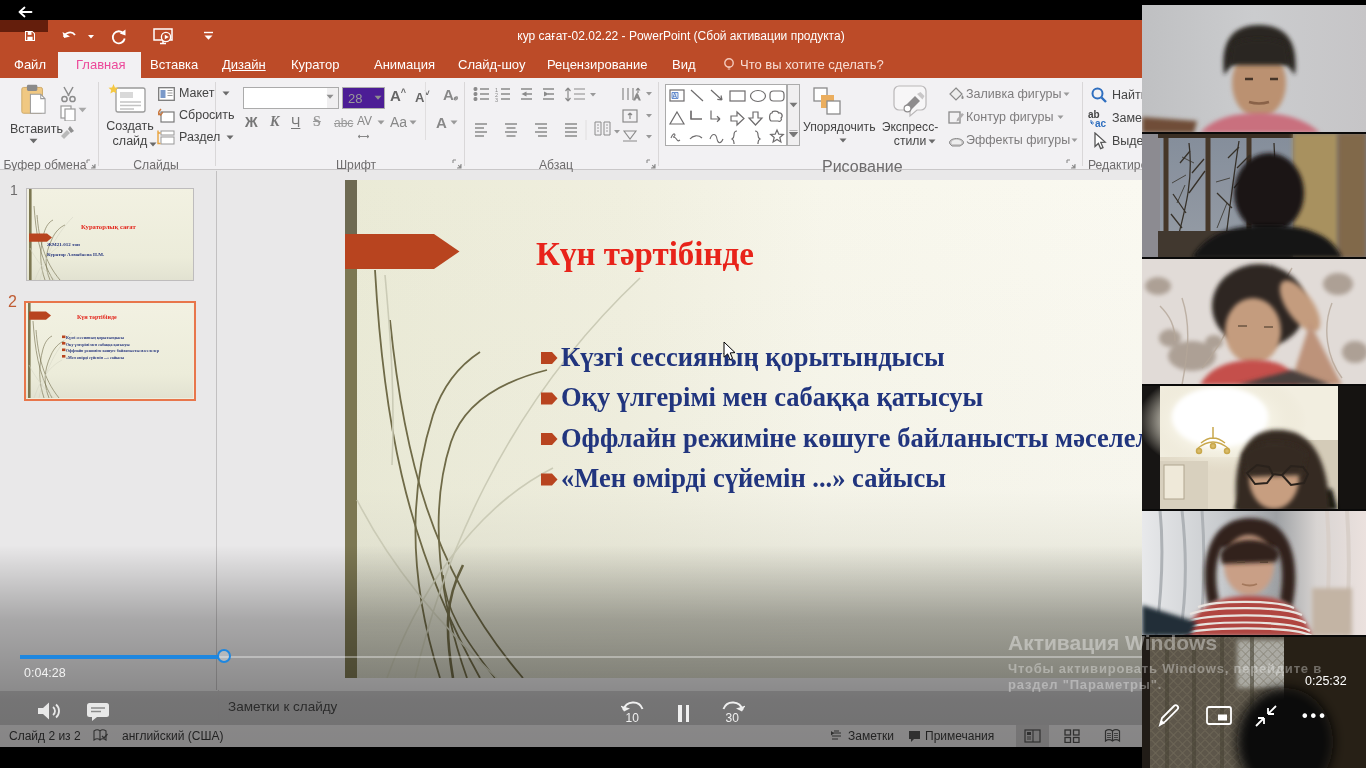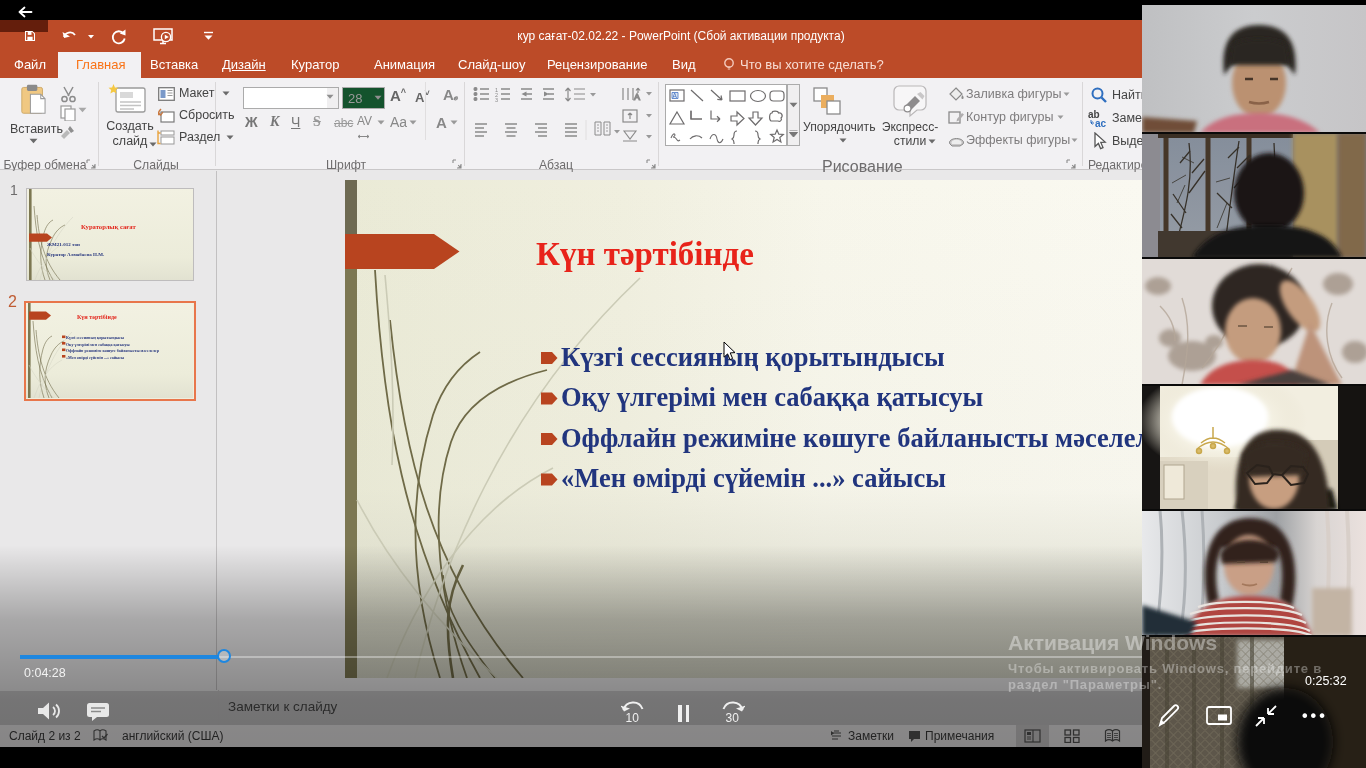--- a/index.html
+++ b/index.html
@@ -44,21 +44,21 @@
   <svg class="abs" style="left:203px;top:31px" width="12" height="10" viewBox="0 0 12 10">
     <path d="M1 1.5 h9" stroke="#fff" stroke-width="1.4"></path>
     <path d="M1.5 4.5 l8 0 l-4 4.2 z" fill="#fff"></path>
   </svg>
   <div class="abs" style="left:416px;top:29px;width:530px;height:16px;color:#fff;font-size:12px;text-align:center;">кур сағат-02.02.22 - PowerPoint (Сбой активации продукта)</div>
 
   <div class="abs" style="left:0;top:52px;width:1366px;height:26px;background:#BC4B28;"></div>
   <div class="abs" style="left:58px;top:52px;width:83px;height:26px;background:#F2F1F3;"></div>
   <div id="tabs" style="position:absolute;top:57px;left:0;width:1142px;height:20px;font-size:13px;color:#fff;">
     <span class="abs" style="left:14px;">Файл</span>
-    <span class="abs" style="left:76px;color:#f97316;">Главная</span>
+    <span class="abs" style="left:76px;color:#ec4899;">Главная</span>
     <span class="abs" style="left:150px;">Вставка</span>
     <span class="abs" style="left:222px;text-decoration:underline;">Дизайн</span>
     <span class="abs" style="left:291px;">Куратор</span>
     <span class="abs" style="left:374px;">Анимация</span>
     <span class="abs" style="left:458px;">Слайд-шоу</span>
     <span class="abs" style="left:547px;">Рецензирование</span>
     <span class="abs" style="left:672px;">Вид</span>
     <svg class="abs" style="left:722px;top:0px" width="14" height="17" viewBox="0 0 14 17">
       <circle cx="7" cy="6" r="4.2" fill="none" stroke="#F4C9BC" stroke-width="1.4"></circle>
       <path d="M5.5 10 h3 M5.8 12 h2.4" stroke="#F4C9BC" stroke-width="1.2"></path>
@@ -138,21 +138,21 @@
     <div class="abs" style="left:179px;top:52px;color:#444;font-size:12.5px;">Раздел</div>
     <svg class="abs" style="left:226px;top:57px" width="8" height="5" viewBox="0 0 8 5">
         <path d="M0.5 0.5 h7 l-3.5 4 z" fill="#6A6A6A"></path>
       </svg>
 
     <div class="abs" style="left:243px;top:9px;width:96px;height:22px;background:#fff;border:1px solid #ABABAB;"></div>
       <div class="abs" style="left:327px;top:10px;width:11px;height:20px;background:#F0EFF0;"></div>
     <svg class="abs" style="left:326px;top:16px" width="8" height="6" viewBox="0 0 8 6">
         <path d="M0.5 0.8 h7 l-3.5 4 z" fill="#8F8F8F"></path>
       </svg>
-    <div class="abs" style="left:342px;top:9px;width:43px;height:22px;background:#14532d;border:1px solid #ABABAB;color:#9A9A9A;font-size:13px;padding:3px 0 0 5px;">28</div>
+    <div class="abs" style="left:342px;top:9px;width:43px;height:22px;background:#4c1d95;border:1px solid #ABABAB;color:#9A9A9A;font-size:13px;padding:3px 0 0 5px;">28</div>
     <svg class="abs" style="left:374px;top:17px" width="8" height="6" viewBox="0 0 8 6">
         <path d="M0.5 0.8 h7 l-3.5 4 z" fill="#8F8F8F"></path>
       </svg>
     <div class="abs" style="left:390px;top:8px;color:#666;font-size:15px;font-weight:bold;">A<span style="font-size:9px;vertical-align:7px;">˄</span></div>
     <div class="abs" style="left:415px;top:10px;color:#666;font-size:13px;font-weight:bold;">A<span style="font-size:9px;vertical-align:6px;">˅</span></div>
     <div class="abs" style="left:443px;top:8px;color:#888;font-size:15px;font-weight:bold;">A<span style="font-size:10px;">𝓮</span></div>
     <div class="abs" style="left:245px;top:36px;color:#777;font-size:14px;font-weight:bold;">Ж</div>
     <div class="abs" style="left:270px;top:36px;color:#777;font-size:14px;font-style:italic;font-family:'Liberation Serif',serif;font-weight:bold;">К</div>
     <div class="abs" style="left:291px;top:36px;color:#777;font-size:14px;text-decoration:underline;">Ч</div>
     <div class="abs" style="left:313px;top:36px;color:#999;font-size:14px;font-weight:bold;text-decoration:line-through;font-family:'Liberation Serif',serif;">S</div>
@@ -315,21 +315,21 @@
     <svg class="abs" style="left:1092px;top:54px" width="16" height="18" viewBox="0 0 16 18">
       <path d="M3 1 L3 14.5 L6.4 11.4 L8.6 16.6 L11 15.6 L8.8 10.4 L13.2 10.1 Z" fill="#fff" stroke="#555" stroke-width="1.3"></path>
     </svg>
     <div class="abs" style="left:1112px;top:56px;color:#444;font-size:12.5px;">Выдел</div>
 
     <div class="abs" style="left:0px;top:80px;width:90px;color:#6E6C6D;font-size:12.2px;text-align:center;">Буфер обмена</div>
     <svg class="abs" style="left:86px;top:81px" width="10" height="10" viewBox="0 0 10 10">
         <path d="M1 1 h3 M1 1 v3 M9 5 v4 h-4 M6.2 6.2 l2.5 2.5 M8.7 6 v2.7 h-2.7" stroke="#8A8A8A" stroke-width="1.1" fill="none"></path>
       </svg>
     <div class="abs" style="left:116px;top:80px;width:80px;color:#6E6C6D;font-size:12.2px;text-align:center;">Слайды</div>
-    <div class="abs" style="left:306px;top:80px;width:80px;color:#6E6C6D;font-size:12.2px;text-align:center;">Шрифт</div>
+    <div class="abs" style="left:316px;top:80px;width:80px;color:#6E6C6D;font-size:12.2px;text-align:center;">Шрифт</div>
     <svg class="abs" style="left:452px;top:81px" width="10" height="10" viewBox="0 0 10 10">
         <path d="M1 1 h3 M1 1 v3 M9 5 v4 h-4 M6.2 6.2 l2.5 2.5 M8.7 6 v2.7 h-2.7" stroke="#8A8A8A" stroke-width="1.1" fill="none"></path>
       </svg>
     <div class="abs" style="left:516px;top:80px;width:80px;color:#6E6C6D;font-size:12.2px;text-align:center;">Абзац</div>
     <svg class="abs" style="left:646px;top:81px" width="10" height="10" viewBox="0 0 10 10">
         <path d="M1 1 h3 M1 1 v3 M9 5 v4 h-4 M6.2 6.2 l2.5 2.5 M8.7 6 v2.7 h-2.7" stroke="#8A8A8A" stroke-width="1.1" fill="none"></path>
       </svg>
     <div class="abs" style="left:822px;top:80px;width:80px;color:#6E6C6D;font-size:16px;text-align:center;">Рисование</div>
     <svg class="abs" style="left:1066px;top:81px" width="10" height="10" viewBox="0 0 10 10">
         <path d="M1 1 h3 M1 1 v3 M9 5 v4 h-4 M6.2 6.2 l2.5 2.5 M8.7 6 v2.7 h-2.7" stroke="#8A8A8A" stroke-width="1.1" fill="none"></path>

